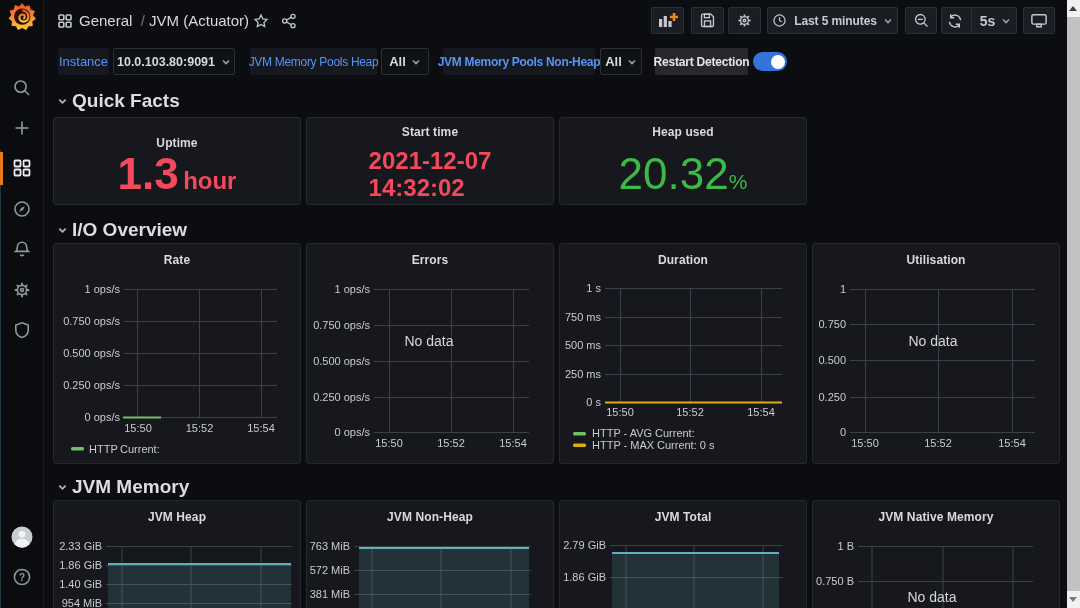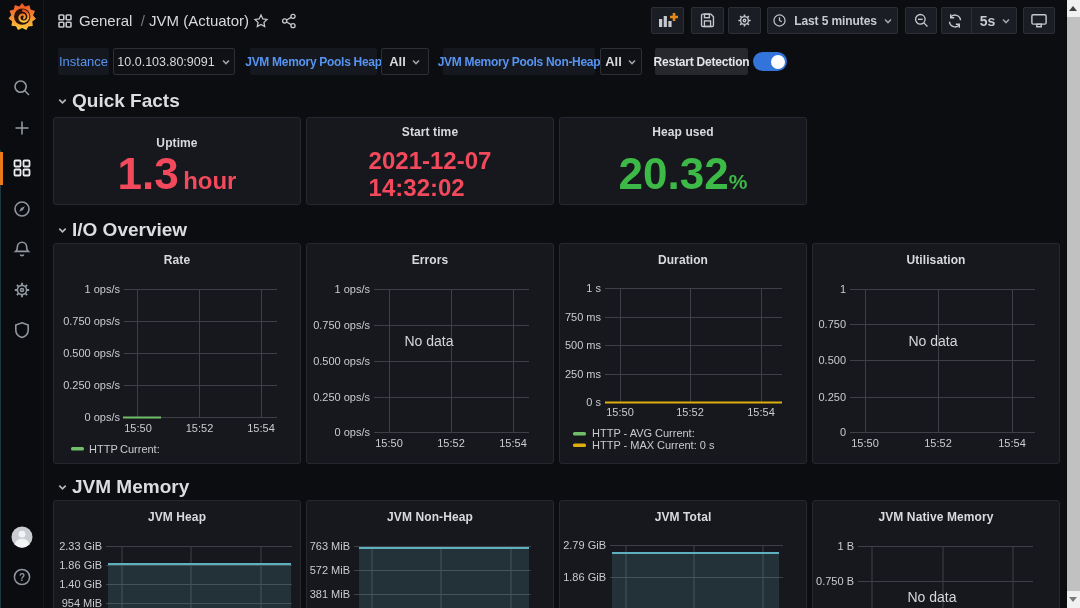--- a/index.html
+++ b/index.html
@@ -138,27 +138,27 @@
       </svg>
     </div>
 <div class="tbtn" style="left:1023px;width:32px">
       <svg width="18" height="16" viewBox="0 0 20 18" fill="none" stroke="#c5c8cc" stroke-width="1.6">
         <rect x="2" y="2" width="16" height="10.5" rx="1.5"></rect>
         <path d="M7.5 12.5 h5 v3 h-5 Z"></path>
       </svg>
     </div>
 <div class="fbox lab" style="left:58px;width:51px">Instance</div>
 <div class="fbox val" style="left:113px;width:122px">
-      <span style="margin-right:6px;font-size:12.5px;font-weight:normal">10.0.103.80:9091</span>
+      <span style="margin-right:6px;font-size:12.5px;font-weight:bold">10.0.103.80:9091</span>
       <svg width="10" height="10" viewBox="0 0 10 10" fill="none" stroke="#9fa3aa" stroke-width="1.6">
         <path d="M2 3.5 L5 6.5 L8 3.5"></path>
       </svg>
     </div>
 <div class="fbox lab" style="left:250px;width:127px">
-      <b style="font-weight:bold;font-size:12px;letter-spacing:-0.3px">JVM Memory Pools Heap</b>
+      <b style="font-weight:normal;font-size:12px;letter-spacing:-0.3px">JVM Memory Pools Heap</b>
     </div>
 <div class="fbox val" style="left:381px;width:48px">
       <b style="margin-right:5px;font-weight:bold">All</b>
       <svg width="10" height="10" viewBox="0 0 10 10" fill="none" stroke="#9fa3aa" stroke-width="1.6">
         <path d="M2 3.5 L5 6.5 L8 3.5"></path>
       </svg>
     </div>
 <div class="fbox lab" style="left:443px;width:152px">
       <b style="font-weight:bold;font-size:12px;letter-spacing:-0.3px">JVM Memory Pools Non-Heap</b>
     </div>
@@ -189,21 +189,21 @@
     </div>
 <div class="panel" style="left:306px;top:117px;width:248px;height:88px">
       <div class="ptitle" style="top:7px">Start time</div>
       <div class="statv">
         <span style="color:#f2495c;font-weight:bold;font-size:24px;line-height:27px">2021-12-07<br>14:32:02</span>
       </div>
     </div>
 <div class="panel" style="left:559px;top:117px;width:248px;height:88px">
       <div class="ptitle" style="top:7px">Heap used</div>
       <div class="statv">
-        <span style="color:#3cb946;font-weight:bold"><span style="font-size:44px">20.32</span><span style="font-size:21px">%</span></span>
+        <span style="color:#3cb946;font-weight:normal"><span style="font-size:44px">20.32</span><span style="font-size:21px">%</span></span>
       </div>
     </div>
 <div class="panel" style="left:53px;top:243px;width:248px;height:221px">
       <div class="ptitle">Rate</div>
       <svg width="248" height="221" style="position:absolute;left:0;top:0">
         <line x1="70" y1="45.5" x2="223" y2="45.5" stroke="#3d4046" stroke-width="1"></line>
         <text x="66" y="49" text-anchor="end" font-size="11" fill="#c9cbcf" font-weight="normal">1 ops/s</text>
         <line x1="70" y1="77.5" x2="223" y2="77.5" stroke="#3d4046" stroke-width="1"></line>
         <text x="66" y="81" text-anchor="end" font-size="11" fill="#c9cbcf" font-weight="normal">0.750 ops/s</text>
         <line x1="70" y1="109.5" x2="223" y2="109.5" stroke="#3d4046" stroke-width="1"></line>

